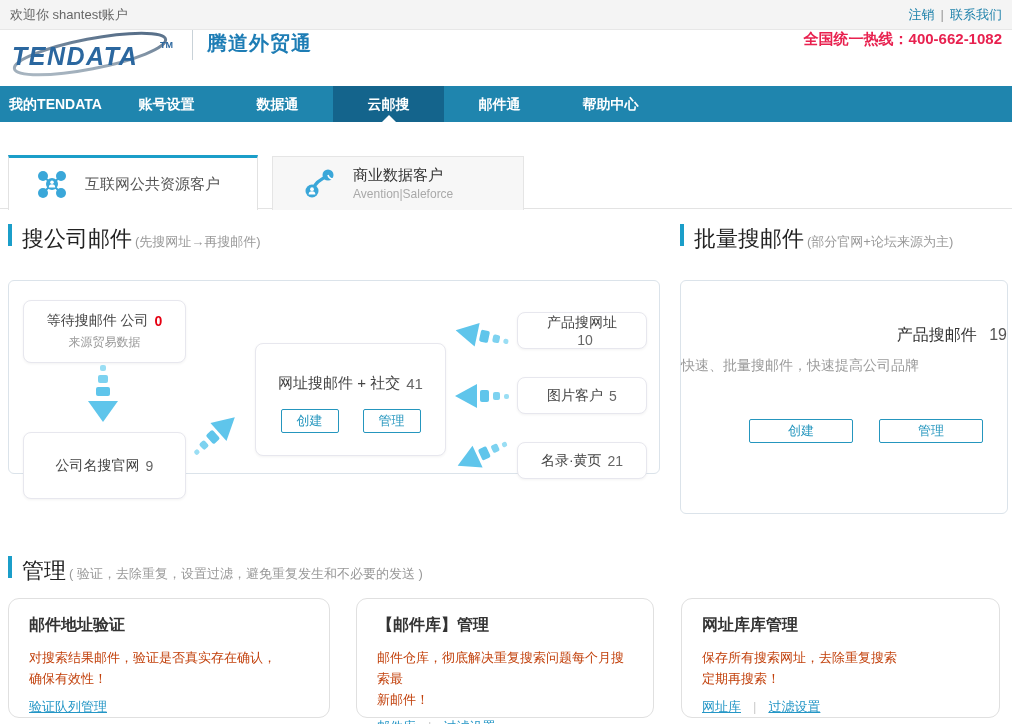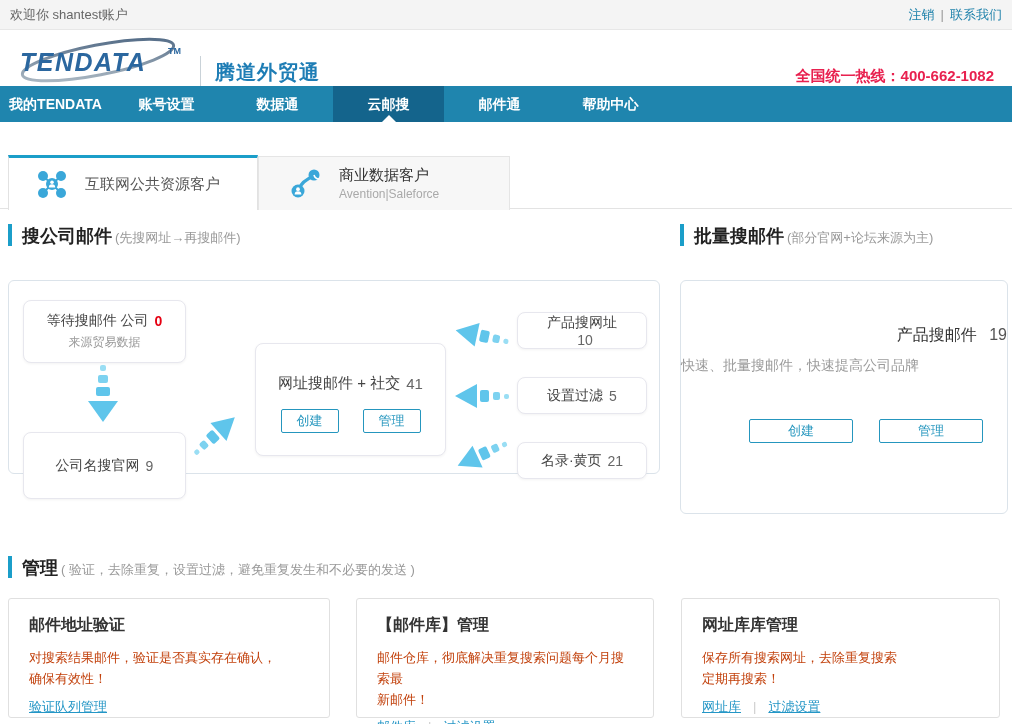--- a/index.html
+++ b/index.html
@@ -7,46 +7,46 @@
   body { font-family:"Liberation Sans","DejaVu Sans",sans-serif; background:#fff; position:relative; overflow:hidden; }
   .abs { position:absolute; }
 
   
   .topbar { top:0; left:0; width:1012px; height:30px; background:#f4f4f4; border-bottom:1px solid #e7e7e7;
             display:flex; align-items:center; justify-content:space-between; padding:0 10px; font-size:13px; color:#666; }
   .topbar a, .link { color:#1f82ab; text-decoration:none; cursor:pointer; }
   .topbar .sep { color:#999; margin:0 6px; }
 
   
-  .brandbar { top:30px; left:0; width:1012px; height:56px; display:flex; align-items:flex-end; padding:0 18px; background:#fff; }
+  .brandbar { top:30px; left:0; width:1012px; height:56px; display:flex; align-items:flex-start; padding:0 10px; background:#fff; }
   .vdiv { width:1px; height:30px; background:#c9d2d8; margin:0 14px 0 10px; }
   .product-name { font-size:20px; font-weight:bold; color:#1e7db5; letter-spacing:1px; }
   .hotline { margin-left:auto; font-size:15px; font-weight:bold; color:#e8214f; }
 
   
   .nav { top:86px; left:0; width:1012px; height:36px; background:#1f85ae; display:flex; }
   .nav-item { width:111px; text-align:center; line-height:36px; color:#fff; font-size:14px; font-weight:bold; position:relative; cursor:pointer; }
   .nav-item.active { background:#14648c; }
   .nav-item.active::after { content:""; position:absolute; bottom:0; left:50%; margin-left:-7px;
       border-left:7px solid transparent; border-right:7px solid transparent; border-bottom:7px solid #fff; }
 
   
   .tabrow { top:155px; left:0; width:1012px; height:54px; border-bottom:1px solid #e3e3e3; }
   .tab { position:absolute; display:flex; align-items:center; cursor:pointer; }
   .tab-internet { left:8px; top:0; width:250px; height:55px; background:#fff; border-top:3px solid #1b9ec9;
       border-left:1px solid #e2e2e2; border-right:1px solid #e2e2e2; z-index:2; padding-left:26px; gap:16px; }
-  .tab-business { left:258px; top:1px; width:252px; height:54px; background:#f7f7f7;
+  .tab-business { left:272px; top:1px; width:252px; height:54px; background:#f7f7f7;
       border:1px solid #e5e5e5; border-bottom:none; padding-left:30px; gap:16px; }
   .tab-title { font-size:15px; color:#555; }
   .tab-business .tab-title { color:#333; }
   .tab-sub { font-size:12px; color:#a9a9a9; margin-top:2px; }
 
   
   .sec-head { display:flex; align-items:baseline; border-left:4px solid #1b9ec9; padding-left:10px; height:22px; }
-  .sec-title { font-size:18px; font-weight:bold; color:#222; }
+  .sec-title { font-size:22px; font-weight:normal; color:#222; }
   .sec-sub { font-size:13px; color:#999; margin-left:3px; }
 
   
   .panel { border:1px solid #dbe3ea; border-radius:6px; background:#fff; }
   .diagram-panel { top:280px; left:8px; width:652px; height:194px; }
   .batch-panel { top:280px; left:680px; width:328px; height:234px; }
 
   .dbox { position:absolute; background:#fff; border:1px solid #e7e7ee; border-radius:8px;
           box-shadow:0 1px 3px rgba(0,0,0,0.05); display:flex; flex-direction:column; align-items:center; justify-content:center;
           font-size:14px; color:#444; cursor:pointer; }
@@ -71,21 +71,21 @@
 
   
   .bp-title { position:absolute; top:44px; width:100%; text-align:right; font-size:16px; color:#333; }
   .bp-title .cnt { color:#555; margin-left:8px; }
   .bp-desc { position:absolute; top:76px; width:100%; text-align:left; font-size:14px; color:#9a9a9a; }
   .bp-create { position:absolute; left:68px; top:138px; width:104px; height:24px; }
   .bp-manage { position:absolute; left:198px; top:138px; width:104px; height:24px; }
 
   
   .head-manage { top:556px; left:8px; }
-  .card { position:absolute; top:598px; height:120px; border:1px solid #e0e0e0; border-radius:3px; background:#fff; padding:16px 20px; }
+  .card { position:absolute; top:598px; height:120px; border:1px solid #e0e0e0; border-radius:11px; background:#fff; padding:16px 20px; }
   .card1 { left:8px; width:322px; }
   .card2 { left:356px; width:298px; }
   .card3 { left:681px; width:319px; }
   .card-title { font-size:16px; font-weight:bold; color:#333; }
   .card-body { font-size:13px; color:#c2410c; margin-top:12px; line-height:1.6; }
   .card-links { margin-top:8px; font-size:13px; }
   .card-links .link { text-decoration:underline; color:#2496c6; }
   .card-links .lsep { color:#ccc; margin:0 12px; }
 
   svg { display:block; }
@@ -245,21 +245,21 @@
       <rect x="38" y="11" width="7" height="8" rx="2" fill="#7dd2f0"></rect>
       <rect x="49" y="13" width="5" height="5" rx="2" fill="#9adef4"></rect>
     </svg>
   </span>
 
   <div class="dbox box-product">
     <span>产品搜网址</span>
     <span class="cnt">10</span>
   </div>
   <div class="dbox box-image">
-    <span>设置过滤</span>
+    <span>图片客户</span>
     <span class="cnt">5</span>
   </div>
   <div class="dbox box-dir">
     <span>名录·黄页</span>
     <span class="cnt">21</span>
   </div>
 </div>
 
 <div class="abs panel batch-panel">
   <div class="bp-title">

